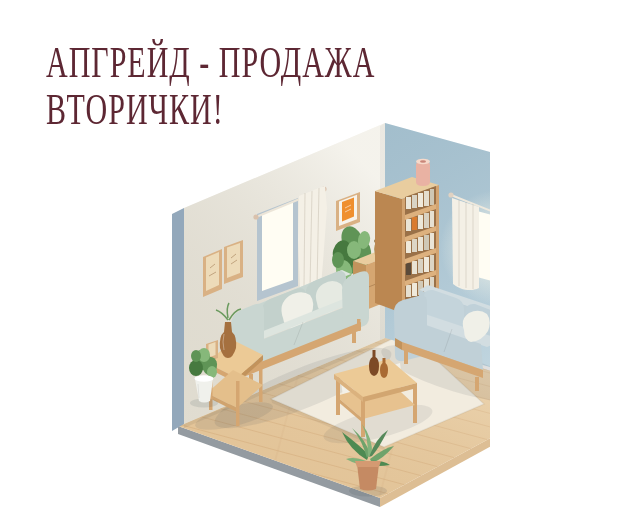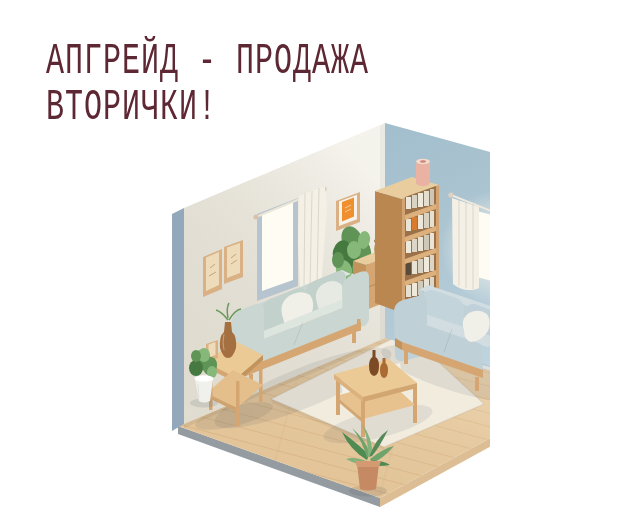--- a/index.html
+++ b/index.html
@@ -1,19 +1,19 @@
 <!DOCTYPE html>
 <html style="--page_bg: #ffffff; --title_text: #5d2733; --wall_left: #efece2; --wall_left_edge: #93a8bb; --wall_right: #aec9d6; --wall_right_edge: #f4f1e8; --floor_wood: #ecd0a6; --floor_seam: #d3a878; --floor_edge_gray: #949ba1; --floor_edge_wood: #ddbe94; --rug: #f2ecdf; --window_glow: #fffdf3; --window_frame: #b5c4cf; --curtain: #f4f0e6; --sofa_fabric: #c9d6d1; --sofa_fabric_light: #dde5df; --sofa2_fabric: #c0d0d7; --sofa2_fabric_light: #d2dde1; --pillow_white: #f0f0e8; --wood_light: #ecca96; --wood_mid: #d5a671; --wood_dark: #c2935c; --bookshelf_front: #d3a471; --bookshelf_side: #bb8751; --bookshelf_top: #e9cd9f; --basket: #b79a66; --plant_green: #5f9456; --plant_green_dark: #46793f; --plant_green_light: #86b87a; --terracotta: #c0845f; --terracotta_light: #cf9570; --pot_white: #f0f1ec; --vase_brown: #a5703f; --bottle_amber: #a96a33; --bottle_dark: #7d4a26; --vase_pink: #e9b2a3; --art_orange: #ef8f2e; --frame_wood: #d9b184; --frame_art: #eddbb9;"><head>
 <meta charset="utf-8">
 <style>
   html,body { margin:0; padding:0; background:#ffffff; }
   .canvas {
     position:relative; width:490px; height:528px; overflow:hidden;
     background:var(--page_bg,#ffffff);
-    font-family:Liberation Mono, monospace;
+    font-family:Liberation Serif, serif;
   }
   .title {
     position:absolute; left:46px; top:38px; margin:0;
     font-size:30px; line-height:31px; font-weight:400;
     letter-spacing:1px; color:var(--title_text,#5d2733);
     transform:scaleY(1.5); transform-origin:0 0;
   }
   .title .line { display:block; white-space:pre; }
   .scene { position:absolute; left:0; top:0; }
 

